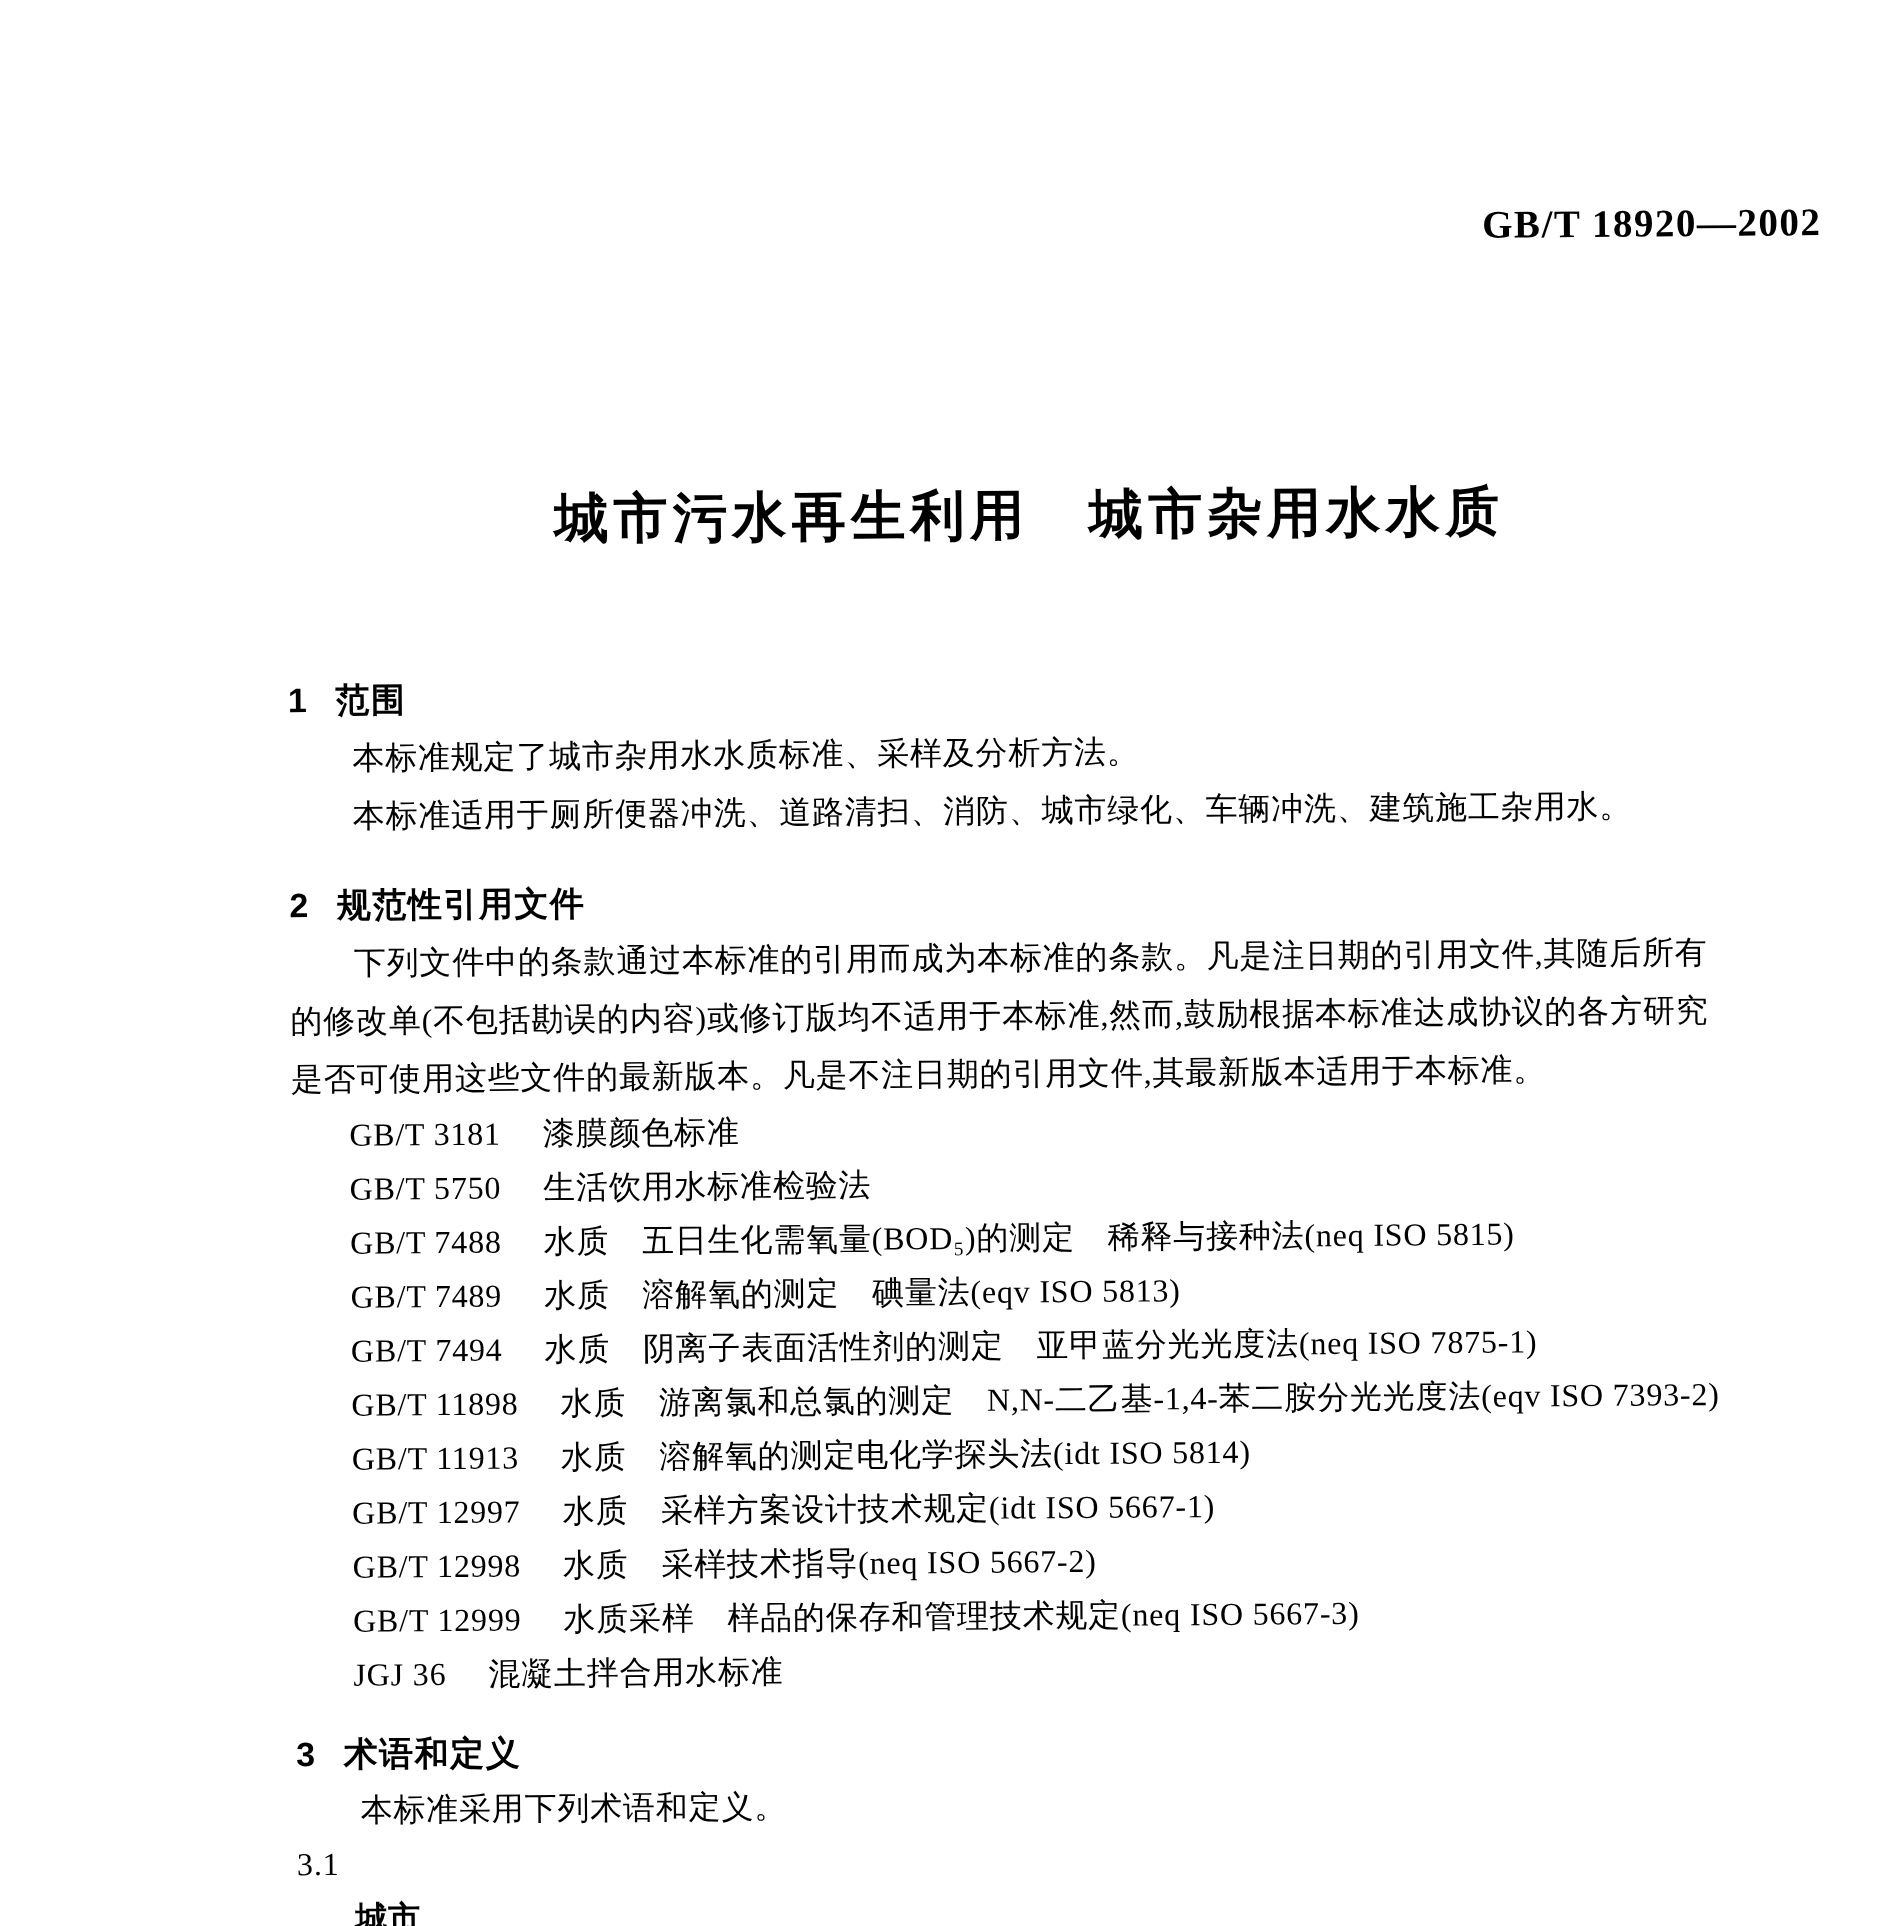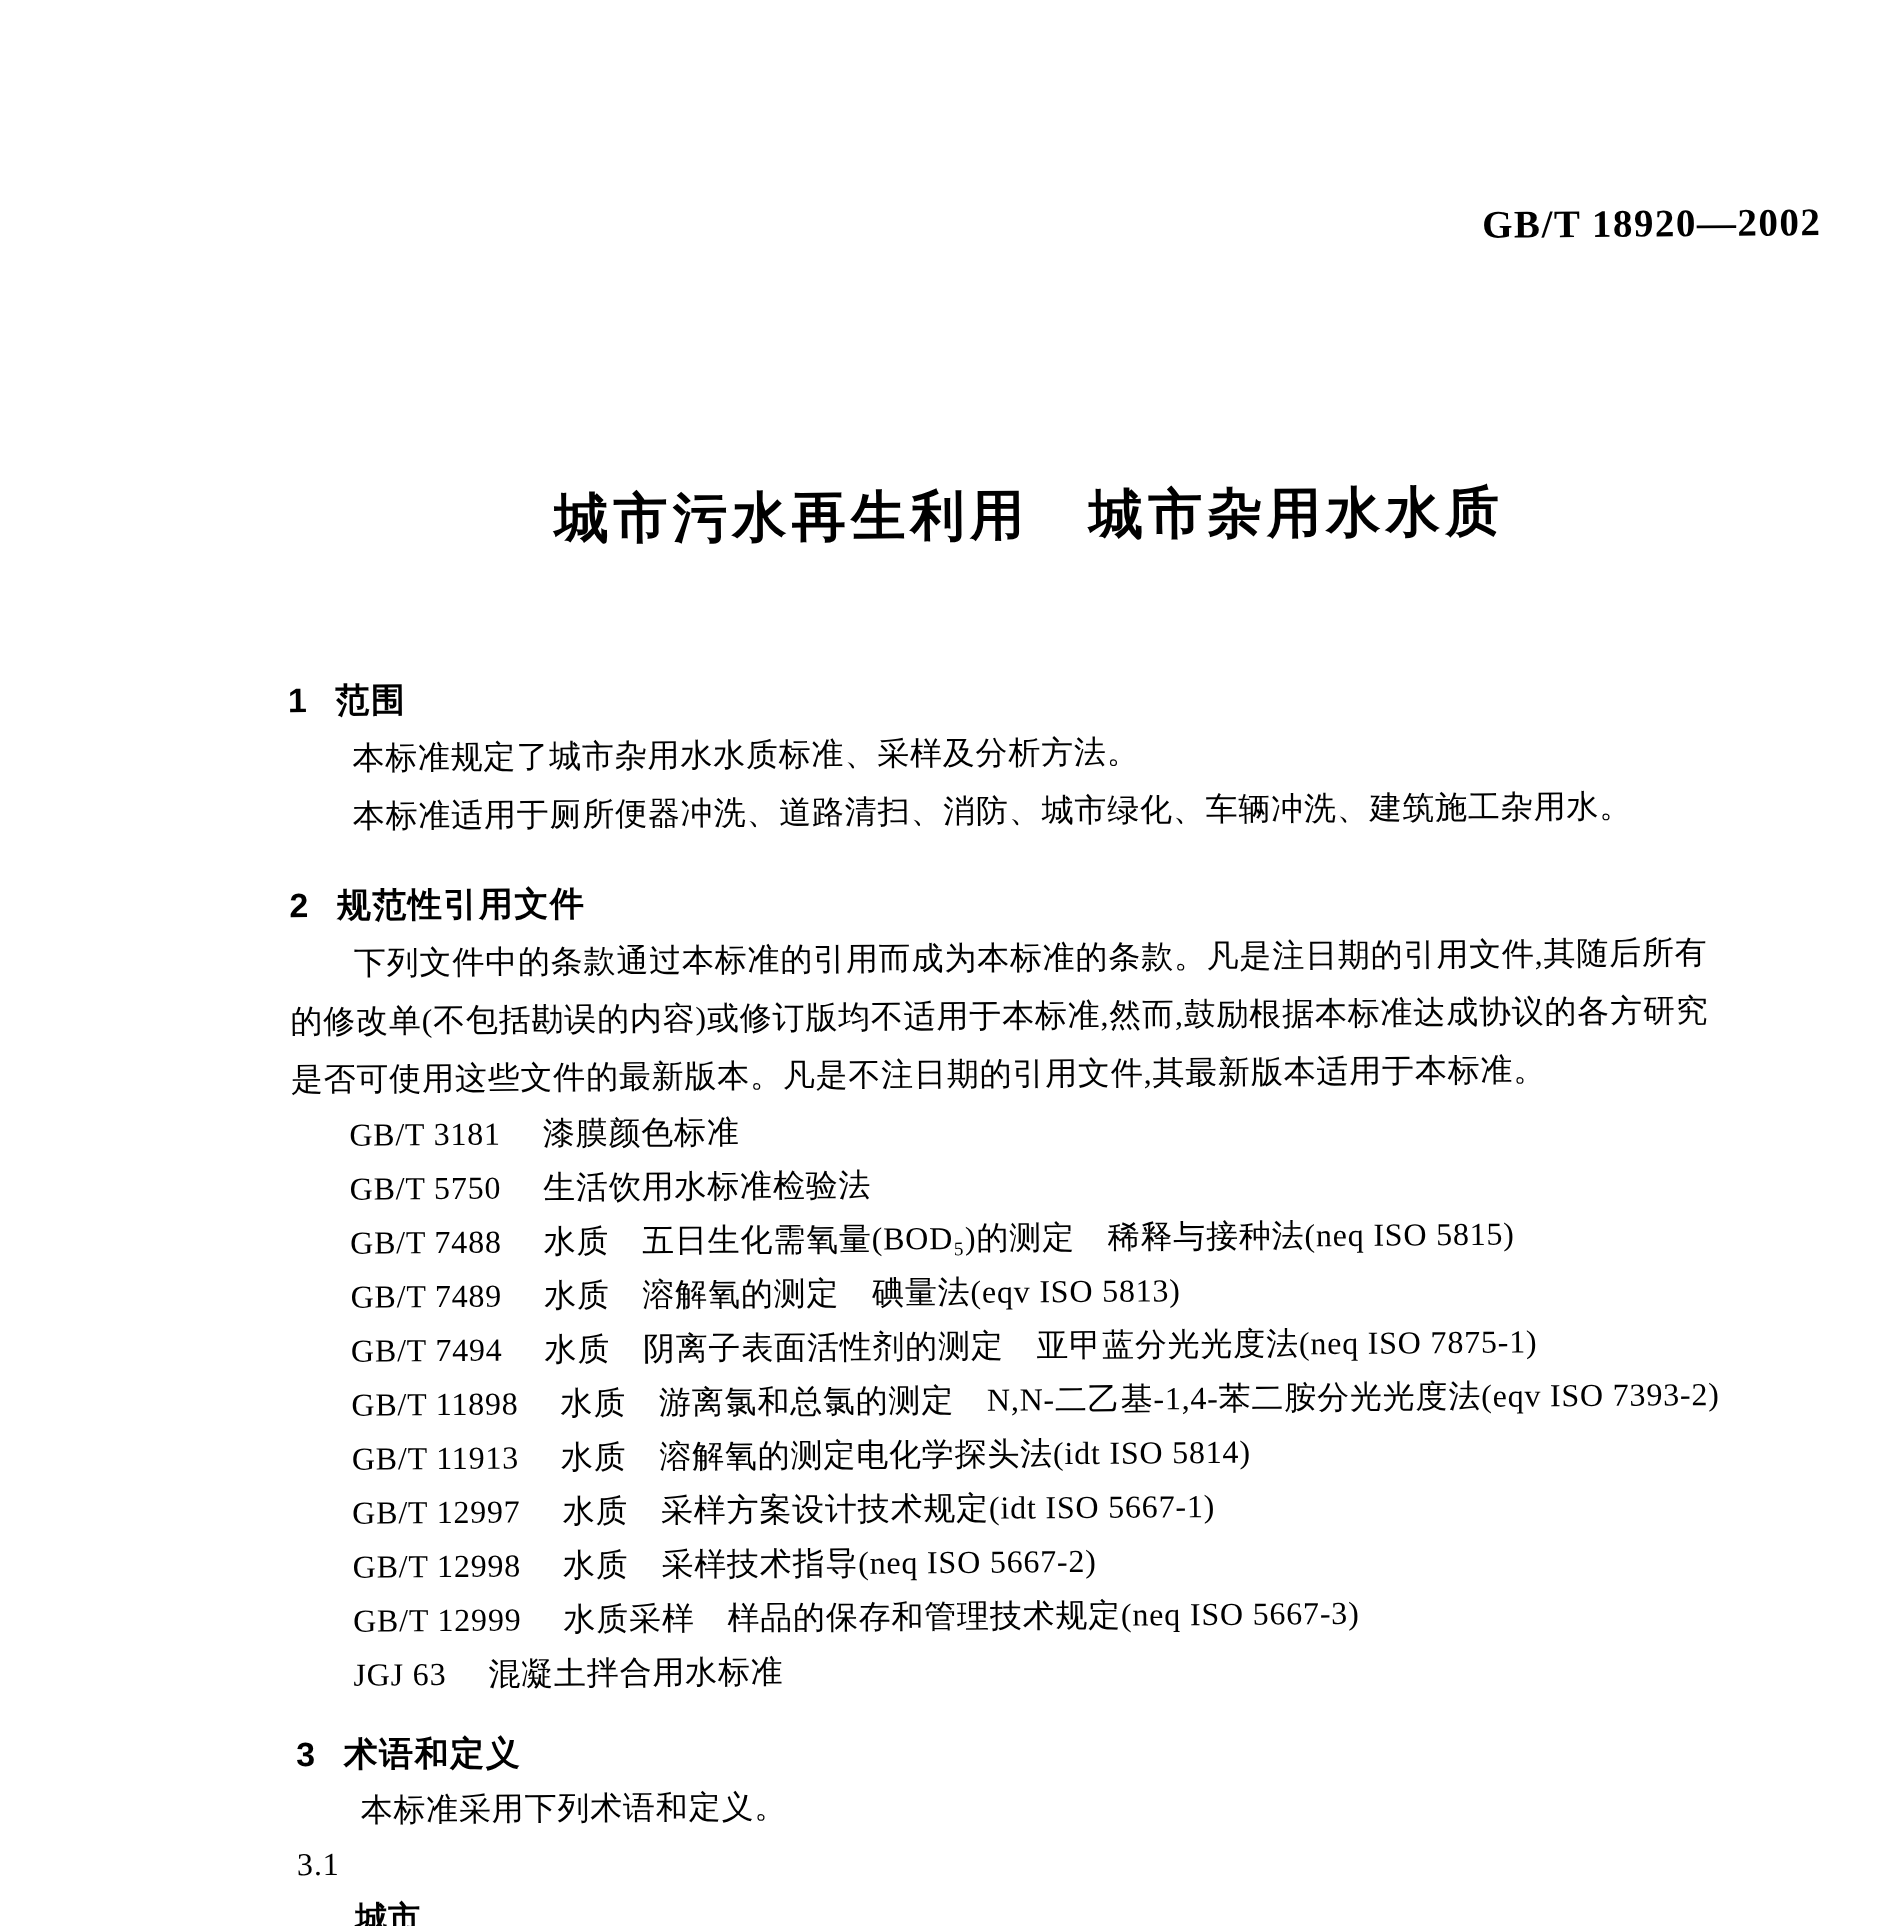--- a/index.html
+++ b/index.html
@@ -113,21 +113,21 @@
           <div class="line"><span class="refcode">GB/T 3181</span><span class="reftitle">漆膜颜色标准</span></div>
           <div class="line"><span class="refcode">GB/T 5750</span><span class="reftitle">生活饮用水标准检验法</span></div>
           <div class="line"><span class="refcode">GB/T 7488</span><span class="reftitle">水质　五日生化需氧量(BOD₅)的测定　稀释与接种法(neq ISO 5815)</span></div>
           <div class="line"><span class="refcode">GB/T 7489</span><span class="reftitle">水质　溶解氧的测定　碘量法(eqv ISO 5813)</span></div>
           <div class="line"><span class="refcode">GB/T 7494</span><span class="reftitle">水质　阴离子表面活性剂的测定　亚甲蓝分光光度法(neq ISO 7875-1)</span></div>
           <div class="line"><span class="refcode">GB/T 11898</span><span class="reftitle">水质　游离氯和总氯的测定　N,N-二乙基-1,4-苯二胺分光光度法(eqv ISO 7393-2)</span></div>
           <div class="line"><span class="refcode">GB/T 11913</span><span class="reftitle">水质　溶解氧的测定电化学探头法(idt ISO 5814)</span></div>
           <div class="line"><span class="refcode">GB/T 12997</span><span class="reftitle">水质　采样方案设计技术规定(idt ISO 5667-1)</span></div>
           <div class="line"><span class="refcode">GB/T 12998</span><span class="reftitle">水质　采样技术指导(neq ISO 5667-2)</span></div>
           <div class="line"><span class="refcode">GB/T 12999</span><span class="reftitle">水质采样　样品的保存和管理技术规定(neq ISO 5667-3)</span></div>
-          <div class="line"><span class="refcode">JGJ 63</span><span class="reftitle">混凝土拌合用水标准</span></div>
+          <div class="line"><span class="refcode">JGJ 36</span><span class="reftitle">混凝土拌合用水标准</span></div>
         </div>
       </section>
 
       <section class="terms">
         <div class="h sec-gap-md">
           <span class="hnum">3</span><span class="htext">术语和定义</span>
         </div>
         <p class="line indent">本标准采用下列术语和定义。</p>
 
         <div class="term-item">

